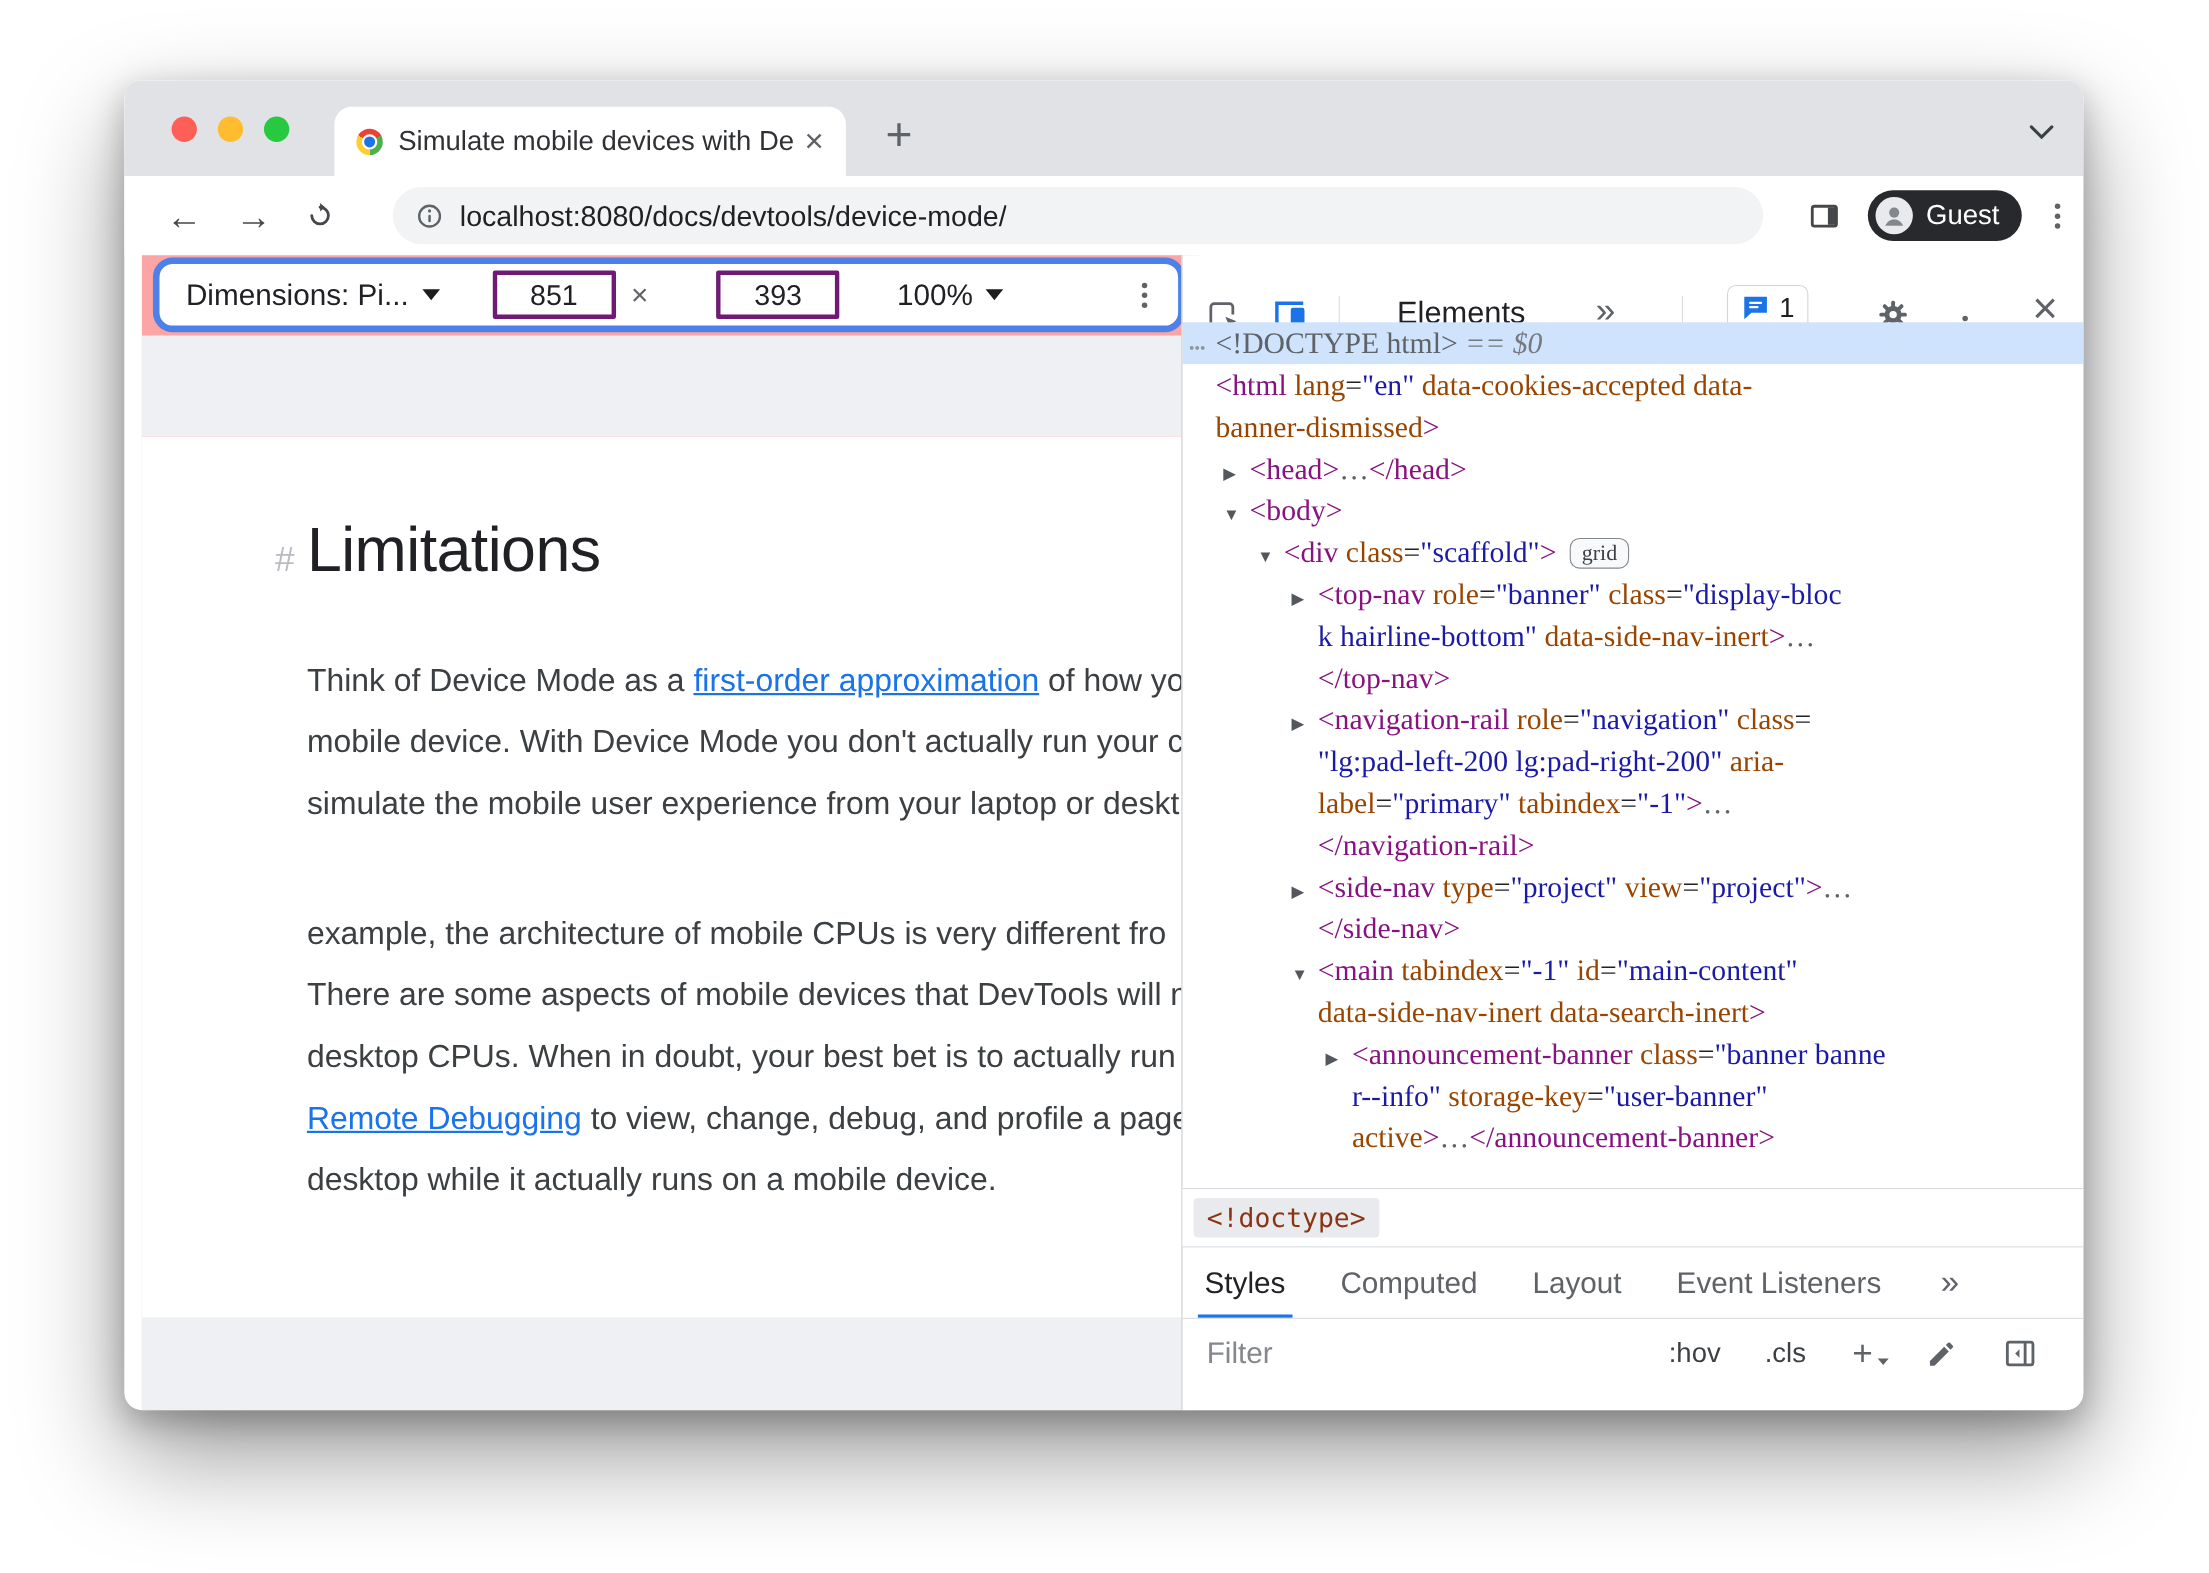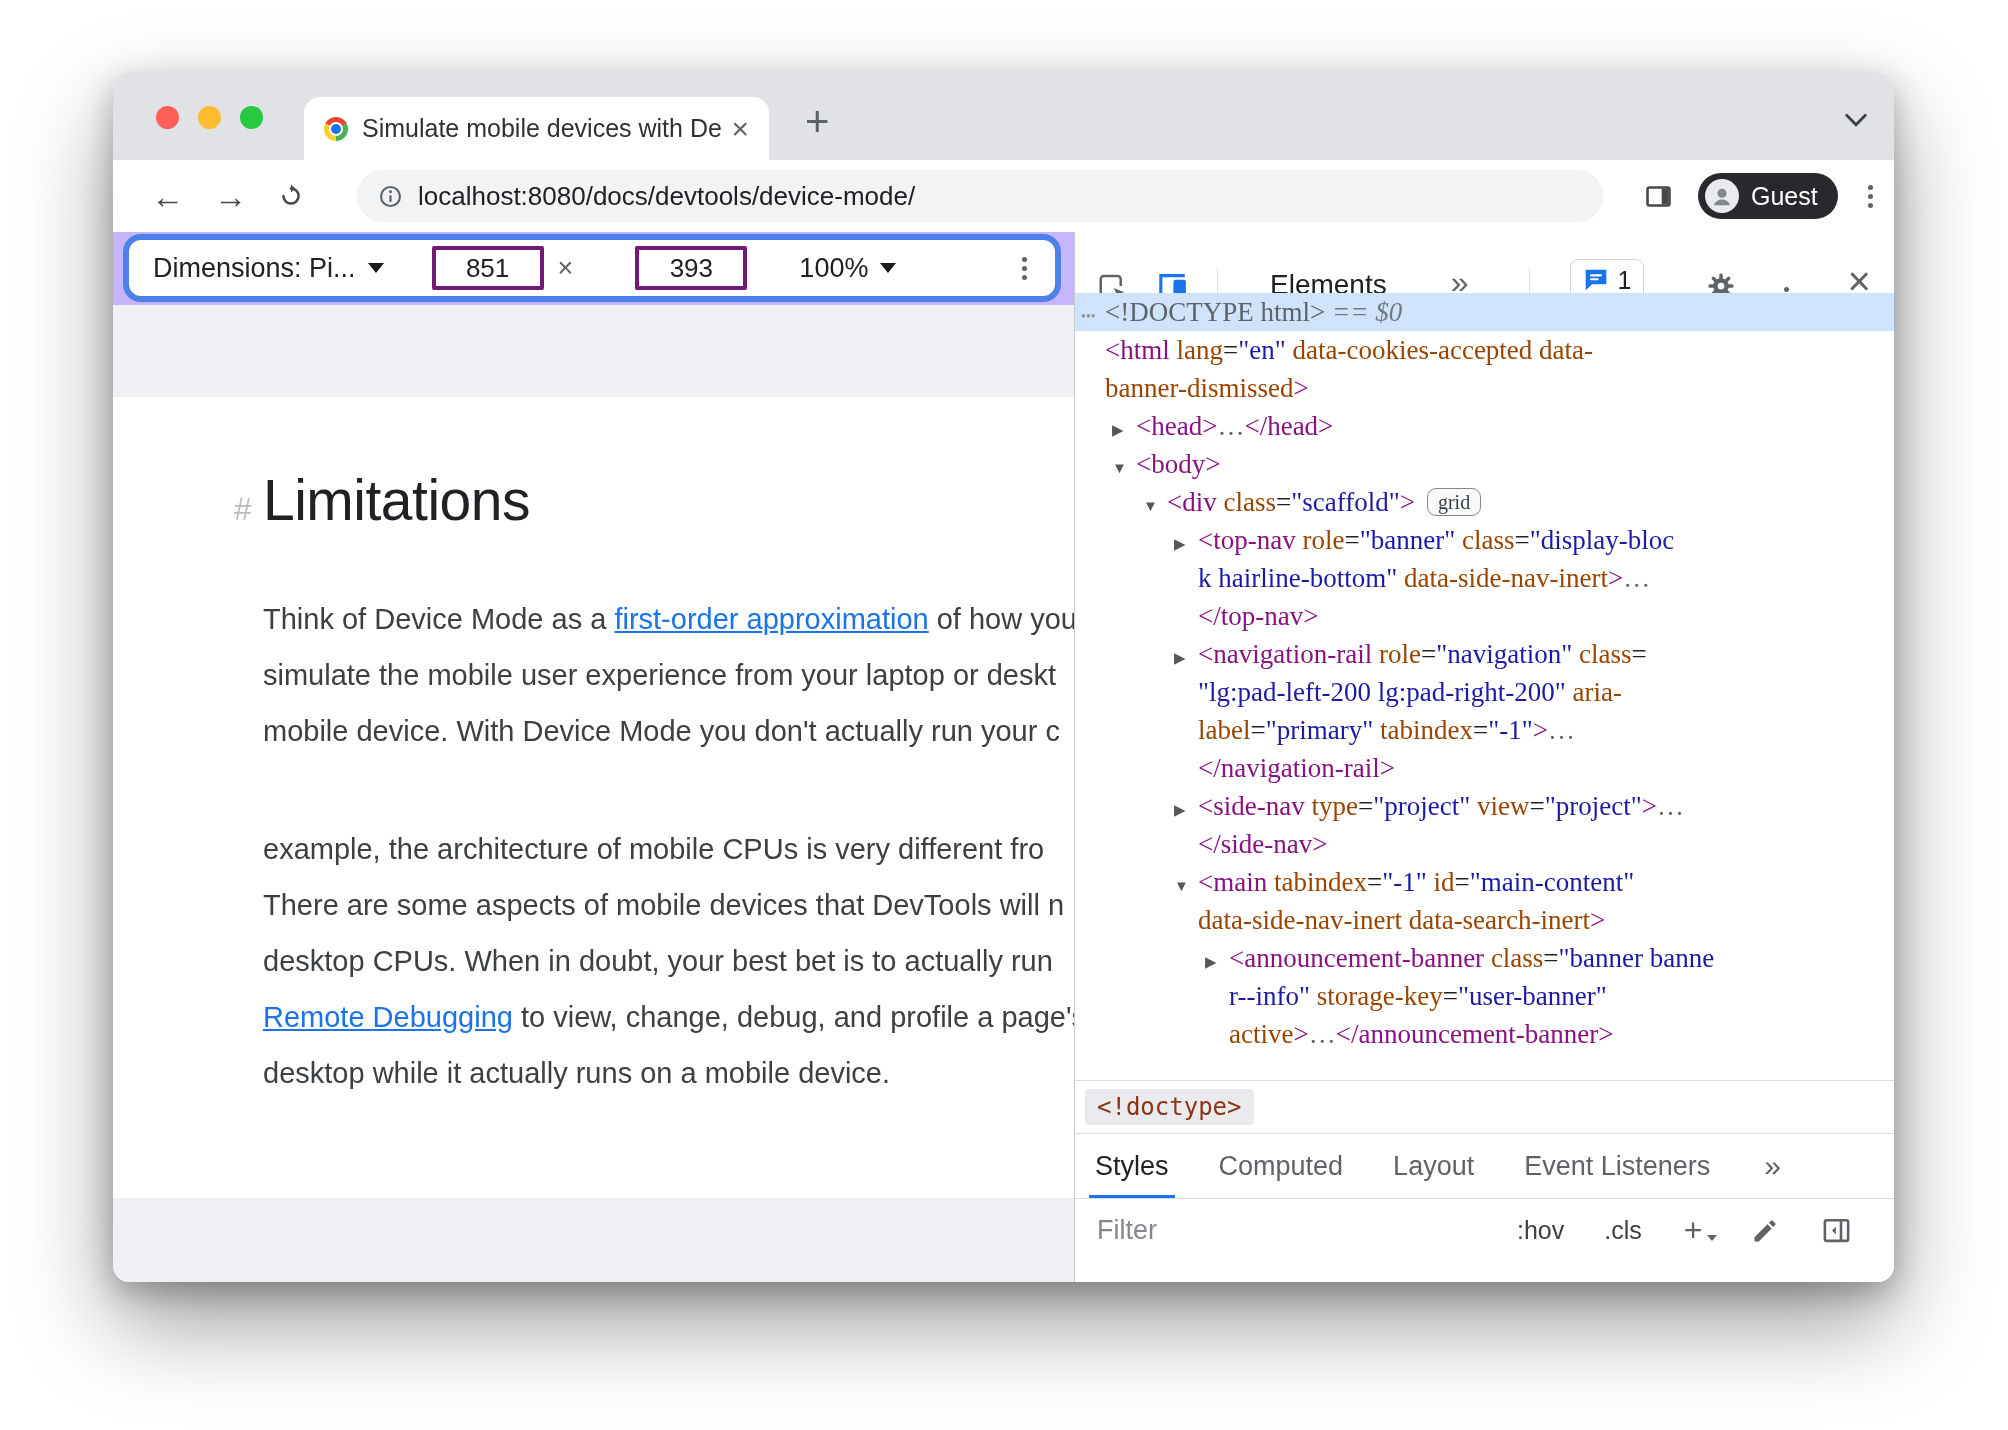--- a/index.html
+++ b/index.html
@@ -37,21 +37,21 @@
   .guest{margin-left:24px;height:46px;border-radius:23px;background:#28292d;display:flex;align-items:center;
          padding:0 20px 0 7px;flex:none;text-align:right;}
   .guest-av{width:34px;height:34px;border-radius:50%;background:#e8eaed;display:flex;align-items:center;justify-content:center;overflow:hidden;}
   .guest-av svg{width:26px;height:26px;}
   .guest-label{margin-left:12px;color:#fff;font-size:25px;}
   .vdots{width:5px;height:5px;border-radius:50%;background:#5f6368;flex:none;
          box-shadow:0 -9px 0 #5f6368,0 9px 0 #5f6368;}
   .browser-dots{margin-left:30px;}
 
   
-  .left-pane{position:absolute;left:0;top:159px;width:961px;bottom:0;background:#c4b5fd;overflow:hidden;}
+  .left-pane{position:absolute;left:16px;top:159px;width:961px;bottom:0;background:#fca5a5;overflow:hidden;}
   .strip-gray{position:absolute;left:0;top:73px;width:100%;height:92px;background:#eef0f3;}
   .page-bottom{position:absolute;left:0;bottom:0;width:100%;height:84px;background:#eef0f3;}
   .device-ring{position:absolute;left:10px;top:2px;width:938px;height:68px;box-sizing:border-box;
                border:6px solid #4d80e8;border-radius:18px;background:#fff;display:flex;align-items:center;
                font-size:27px;color:#202124;}
   .dim-label{margin-left:24px;white-space:nowrap;}
   .caret{width:0;height:0;border-left:8px solid transparent;border-right:8px solid transparent;
          border-top:10px solid #1b1c1e;margin-left:12px;flex:none;}
   .dim-input{margin-left:48px;width:112px;height:44px;border:4px solid #701a75;border-radius:2px;
              text-align:center;font-size:26px;color:#202124;font-family:inherit;background:#fff;padding:0;box-sizing:border-box;}
@@ -203,22 +203,22 @@
     </div>
 
     <div class="page">
       <div class="heading">
         <span class="hash">#</span>
         <span class="heading-text">Limitations</span>
       </div>
       <div>
           <div class="para">
             <div class="para-line"><span class="pg-text">Think of Device Mode as a </span><span class="pg-link">first-order approximation</span><span class="pg-text"> of how your</span></div>
+            <div class="para-line"><span class="pg-text">mobile device. With Device Mode you don't actually run your c</span></div>
             <div class="para-line"><span class="pg-text">simulate the mobile user experience from your laptop or deskt</span></div>
-            <div class="para-line"><span class="pg-text">mobile device. With Device Mode you don't actually run your c</span></div>
           </div>
           <div class="para">
             <div class="para-line"><span class="pg-text">example, the architecture of mobile CPUs is very different fro</span></div>
             <div class="para-line"><span class="pg-text">There are some aspects of mobile devices that DevTools will n</span></div>
             <div class="para-line"><span class="pg-text">desktop CPUs. When in doubt, your best bet is to actually run</span></div>
             <div class="para-line"><span class="pg-link">Remote Debugging</span><span class="pg-text"> to view, change, debug, and profile a page's</span></div>
             <div class="para-line"><span class="pg-text">desktop while it actually runs on a mobile device.</span></div>
           </div>
         </div>
     </div>

